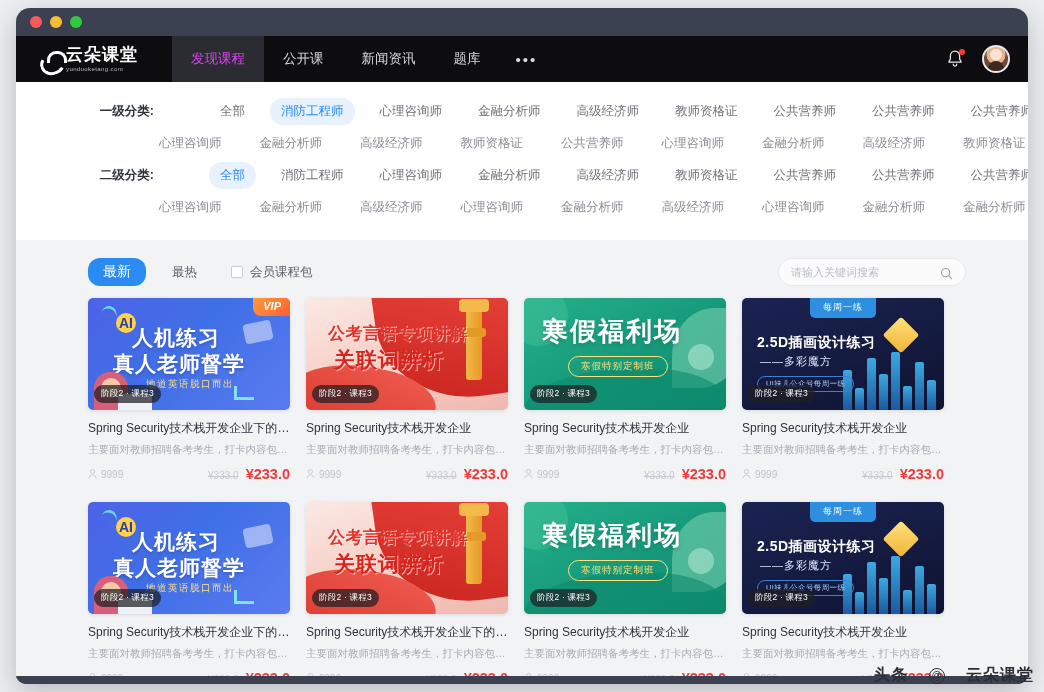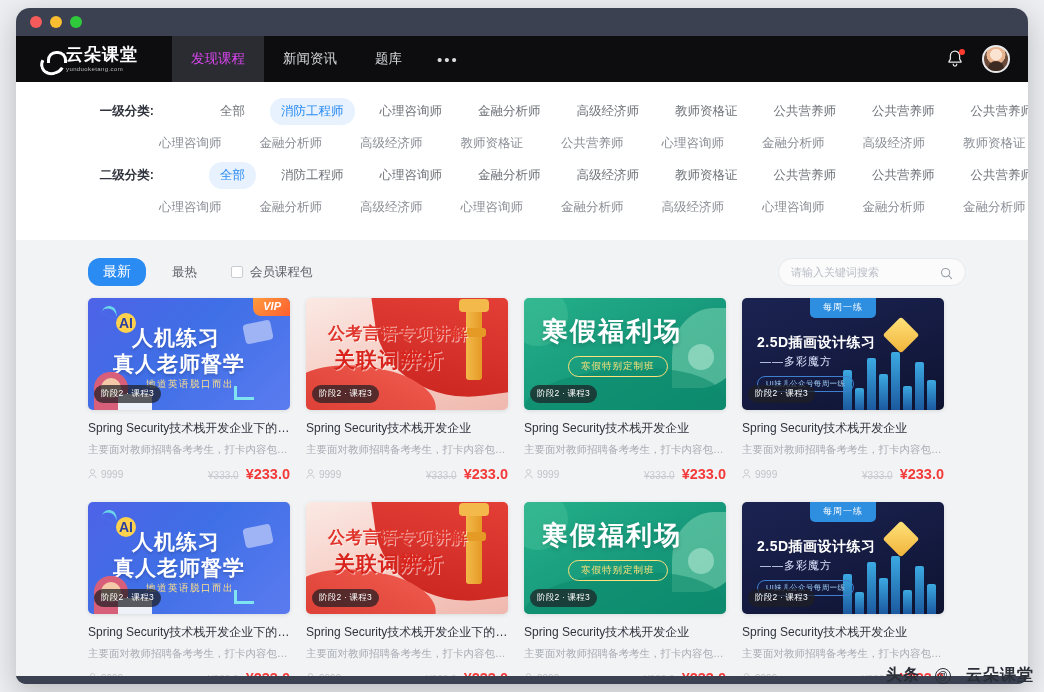--- a/index.html
+++ b/index.html
@@ -262,21 +262,21 @@
     display: flex; align-items: center;
   }
   .learners { display: flex; align-items: center; gap: 4px; font-size: 10px; color: #bfc3c9; }
   .prices { margin-left: auto; display: flex; align-items: baseline; gap: 7px; }
   .old-price { font-size: 10px; color: #c6cad0; text-decoration: line-through; }
   .new-price { font-size: 14.5px; color: #f23a3a; font-weight: bold; }
 
   
   .watermark {
     position: absolute; right: 10px; bottom: 6px;
-    display: flex; align-items: center; gap: 15px;
+    display: flex; align-items: center; gap: 21px;
     font-size: 16px; font-weight: bold; color: #2b2f38;
     letter-spacing: 1px;
     z-index: 40;
   }
   .wm-at {
     width: 16px; height: 16px; border-radius: 50%;
     border: 1.6px solid #2b2f38; font-size: 10px; font-weight: normal;
     display:flex; align-items:center; justify-content:center;
   }
   .bottom-strip {
@@ -301,20 +301,21 @@
       <div class="logo">
         <span class="logo-mark"></span>
         <span class="logo-text">
           <span class="logo-cn">云朵课堂</span>
           <span class="logo-en">yunduoketang.com</span>
         </span>
       </div>
 
       <div class="nav-items">
         <div class="nav-item active">发现课程</div>
+        <div class="nav-item">公开课</div>
         <div class="nav-item">新闻资讯</div>
         <div class="nav-item">题库</div>
         <div class="nav-more">•••</div>
       </div>
 
       <div class="nav-right">
         <div class="bell">
           <svg width="18" height="19" viewBox="0 0 18 19" fill="none">
             <path d="M9 2.2c-2.7 0-4.6 2-4.6 4.6v3.4L3 12.3v.9h12v-.9l-1.4-2.1V6.8c0-2.6-1.9-4.6-4.6-4.6z" stroke="#e8e9ec" stroke-width="1.25" stroke-linejoin="round"></path>
             <path d="M7.2 15.2a1.8 1.8 0 0 0 3.6 0" stroke="#e8e9ec" stroke-width="1.25" stroke-linecap="round"></path>

